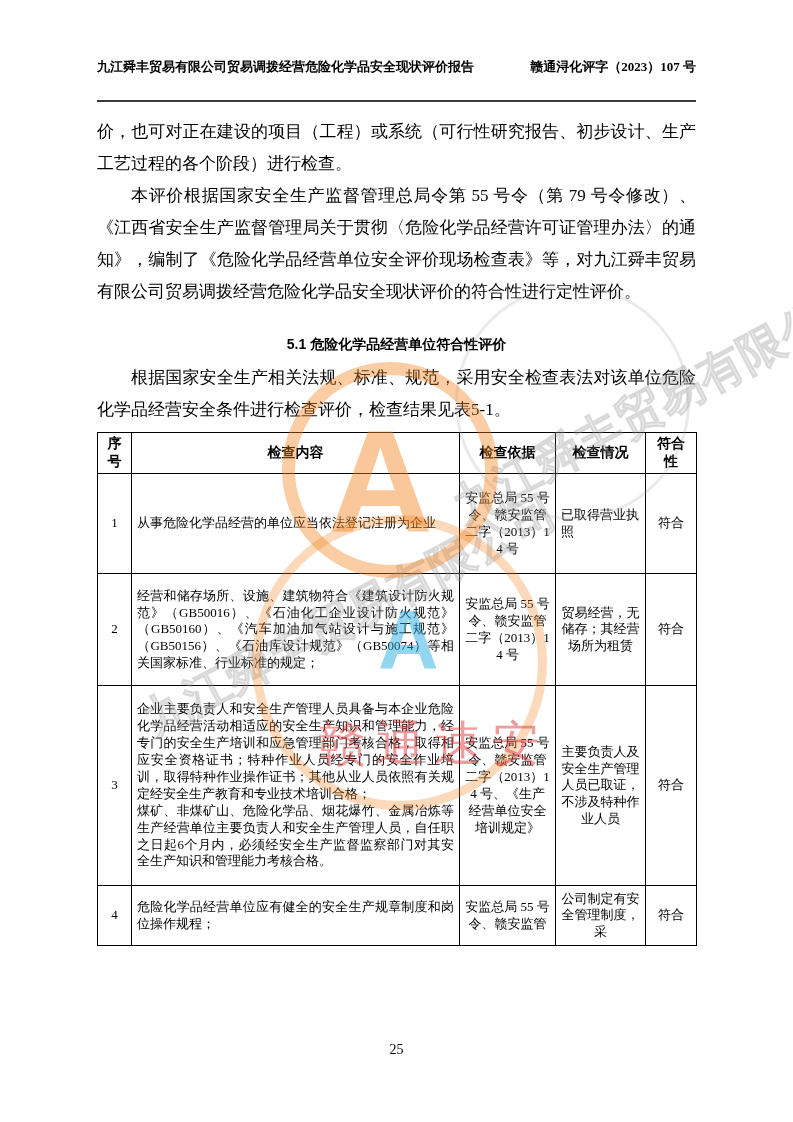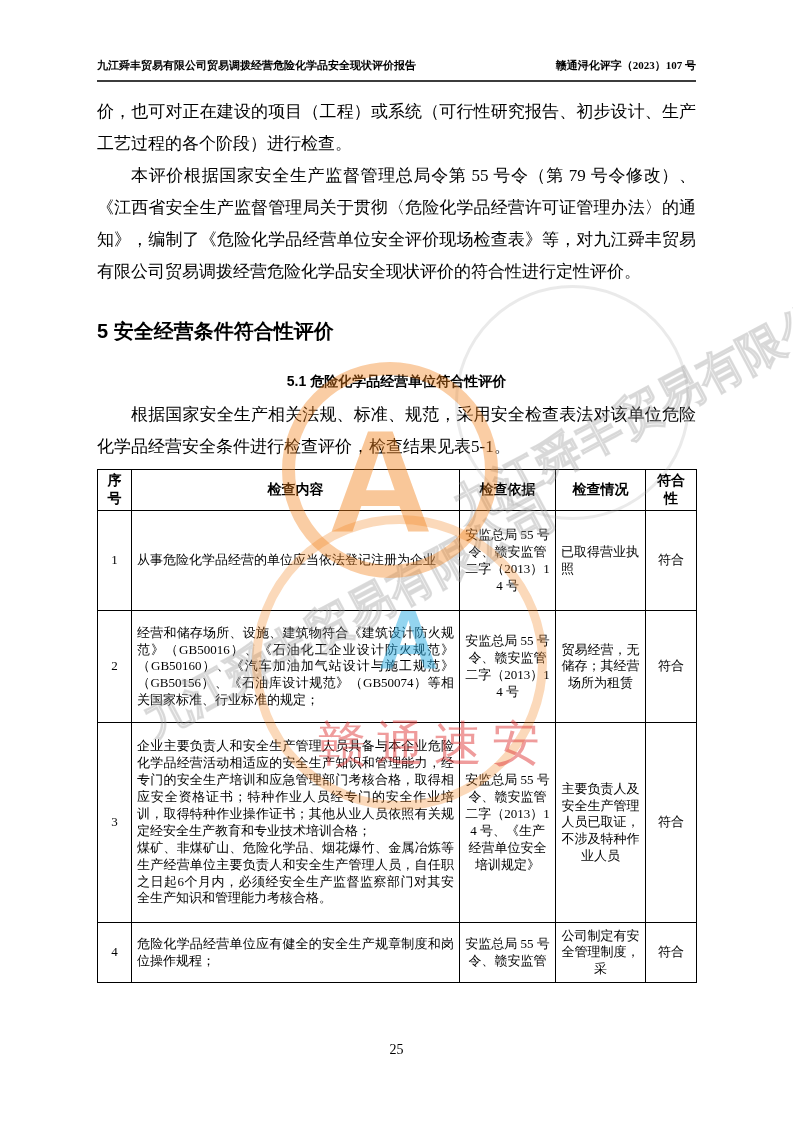--- a/index.html
+++ b/index.html
@@ -19,23 +19,23 @@
     top: 58px;
     left: 97px;
     right: 97px;
     z-index: 1;
   }
   
   .doc-header {
     display: flex;
     justify-content: space-between;
     align-items: flex-end;
-    font-size: 11px;
-    font-weight: bold;
-    padding-bottom: 7px;
+    font-size: 13px;
+    font-weight: bold;
+    padding-bottom: 24px;
     border-bottom: 2px solid #3c3c3c;
   }
   .doc-header .left { letter-spacing: 0; }
   .doc-header .right { white-space: nowrap; }
   
   .para {
     font-size: 17px;
     line-height: 32px;
     text-align: justify;
   }
@@ -176,21 +176,20 @@
   <div class="content">
 
     <div class="doc-header">
       <span class="left">九江舜丰贸易有限公司贸易调拨经营危险化学品安全现状评价报告</span>
       <span class="right">赣通浔化评字（2023）107 号</span>
     </div>
 
     <p class="para first">价，也可对正在建设的项目（工程）或系统（可行性研究报告、初步设计、生产工艺过程的各个阶段）进行检查。</p>
     <p class="para indent">本评价根据国家安全生产监督管理总局令第 55 号令（第 79 号令修改）、《江西省安全生产监督管理局关于贯彻〈危险化学品经营许可证管理办法〉的通知》，编制了《危险化学品经营单位安全评价现场检查表》等，对九江舜丰贸易有限公司贸易调拨经营危险化学品安全现状评价的符合性进行定性评价。</p>
 
-    <div class="h1">5 安全经营条件符合性评价</div>
     <div class="h2">5.1 危险化学品经营单位符合性评价</div>
 
     <p class="para indent intro">根据国家安全生产相关法规、标准、规范，采用安全检查表法对该单位危险化学品经营安全条件进行检查评价，检查结果见表5-1。</p>
 
 
     <table class="check">
       <colgroup>
         <col style="width:34px">
         <col style="width:328px">
         <col style="width:96px">

